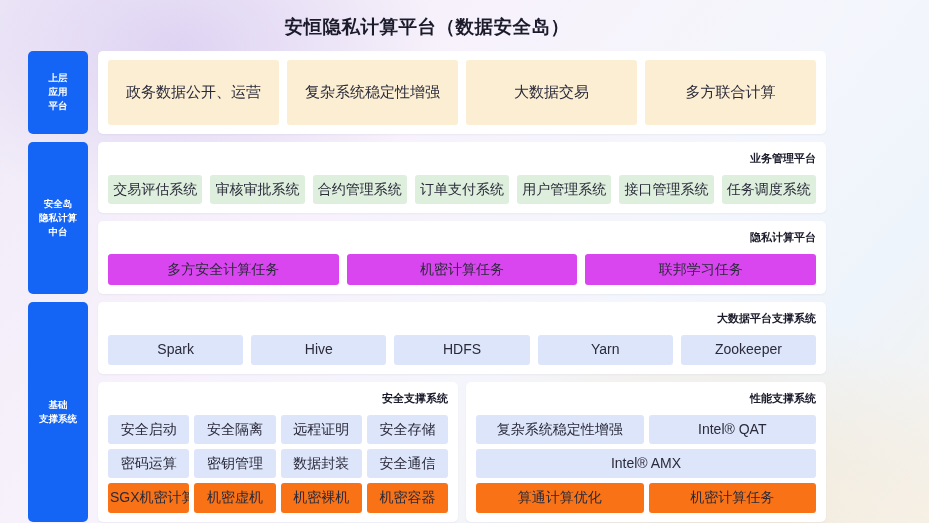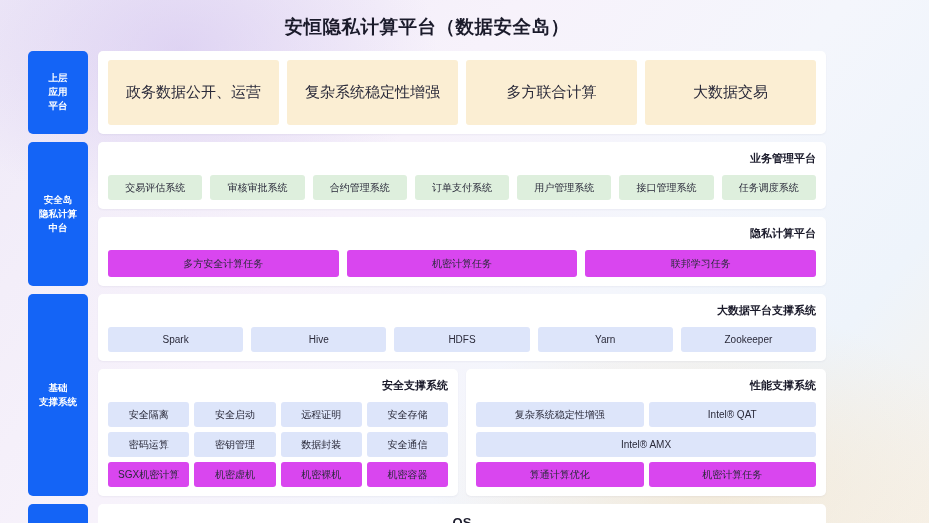--- a/index.html
+++ b/index.html
@@ -61,33 +61,33 @@
     font-size: 11px;
     font-weight: bold;
     color: #1b1b2b;
     margin-bottom: 9px;
   }
 
   .chip-row { display: flex; gap: 8px; }
   .chip {
     flex: 1;
     text-align: center;
-    font-size: 10px;
+    font-size: 14px;
     color: #2a2a3a;
     border-radius: 3px;
     padding: 7px 2px;
     line-height: 1.1;
     white-space: nowrap;
     overflow: hidden;
   }
   .chip.cream { background: #fbeed3; padding: 24px 2px; font-size: 15px; }
   .chip.green { background: #deefdd; }
   .chip.green-tall { background: #d946ef; padding: 8px 2px; }
   .chip.blue { background: #dde5fa; }
-  .chip.red { background: #d946ef; }
+  .chip.red { background: #f97316; }
 
   .split { display: flex; gap: 8px; }
   .split > .panel { flex: 1; }
   .subgrid { display: flex; flex-direction: column; gap: 5px; }
   .subgrid .chip-row { gap: 5px; }
 
   .stack-row {
     background: #ffffff;
     border-radius: 5px;
     text-align: center;
@@ -113,22 +113,22 @@
         <div>上层</div>
         <div>应用</div>
         <div>平台</div>
       </div>
     </div>
     <div class="band-body">
       <div class="panel">
         <div class="chip-row">
           <div class="chip cream">政务数据公开、运营</div>
           <div class="chip cream">复杂系统稳定性增强</div>
+          <div class="chip cream">大数据交易</div>
           <div class="chip cream">多方联合计算</div>
-          <div class="chip cream">大数据交易</div>
         </div>
       </div>
     </div>
   </div>
 
   <div class="band">
     <div class="band-label">
       <div>
         <div>安全岛</div>
         <div>隐私计算</div>
@@ -176,22 +176,22 @@
           <div class="chip blue">Yarn</div>
           <div class="chip blue">Zookeeper</div>
         </div>
       </div>
 
       <div class="split">
         <div class="panel">
           <div class="panel-title">安全支撑系统</div>
           <div class="subgrid">
             <div class="chip-row">
+              <div class="chip blue">安全启动</div>
               <div class="chip blue">安全隔离</div>
-              <div class="chip blue">安全启动</div>
               <div class="chip blue">远程证明</div>
               <div class="chip blue">安全存储</div>
             </div>
             <div class="chip-row">
               <div class="chip blue">密码运算</div>
               <div class="chip blue">密钥管理</div>
               <div class="chip blue">数据封装</div>
               <div class="chip blue">安全通信</div>
             </div>
             <div class="chip-row">

